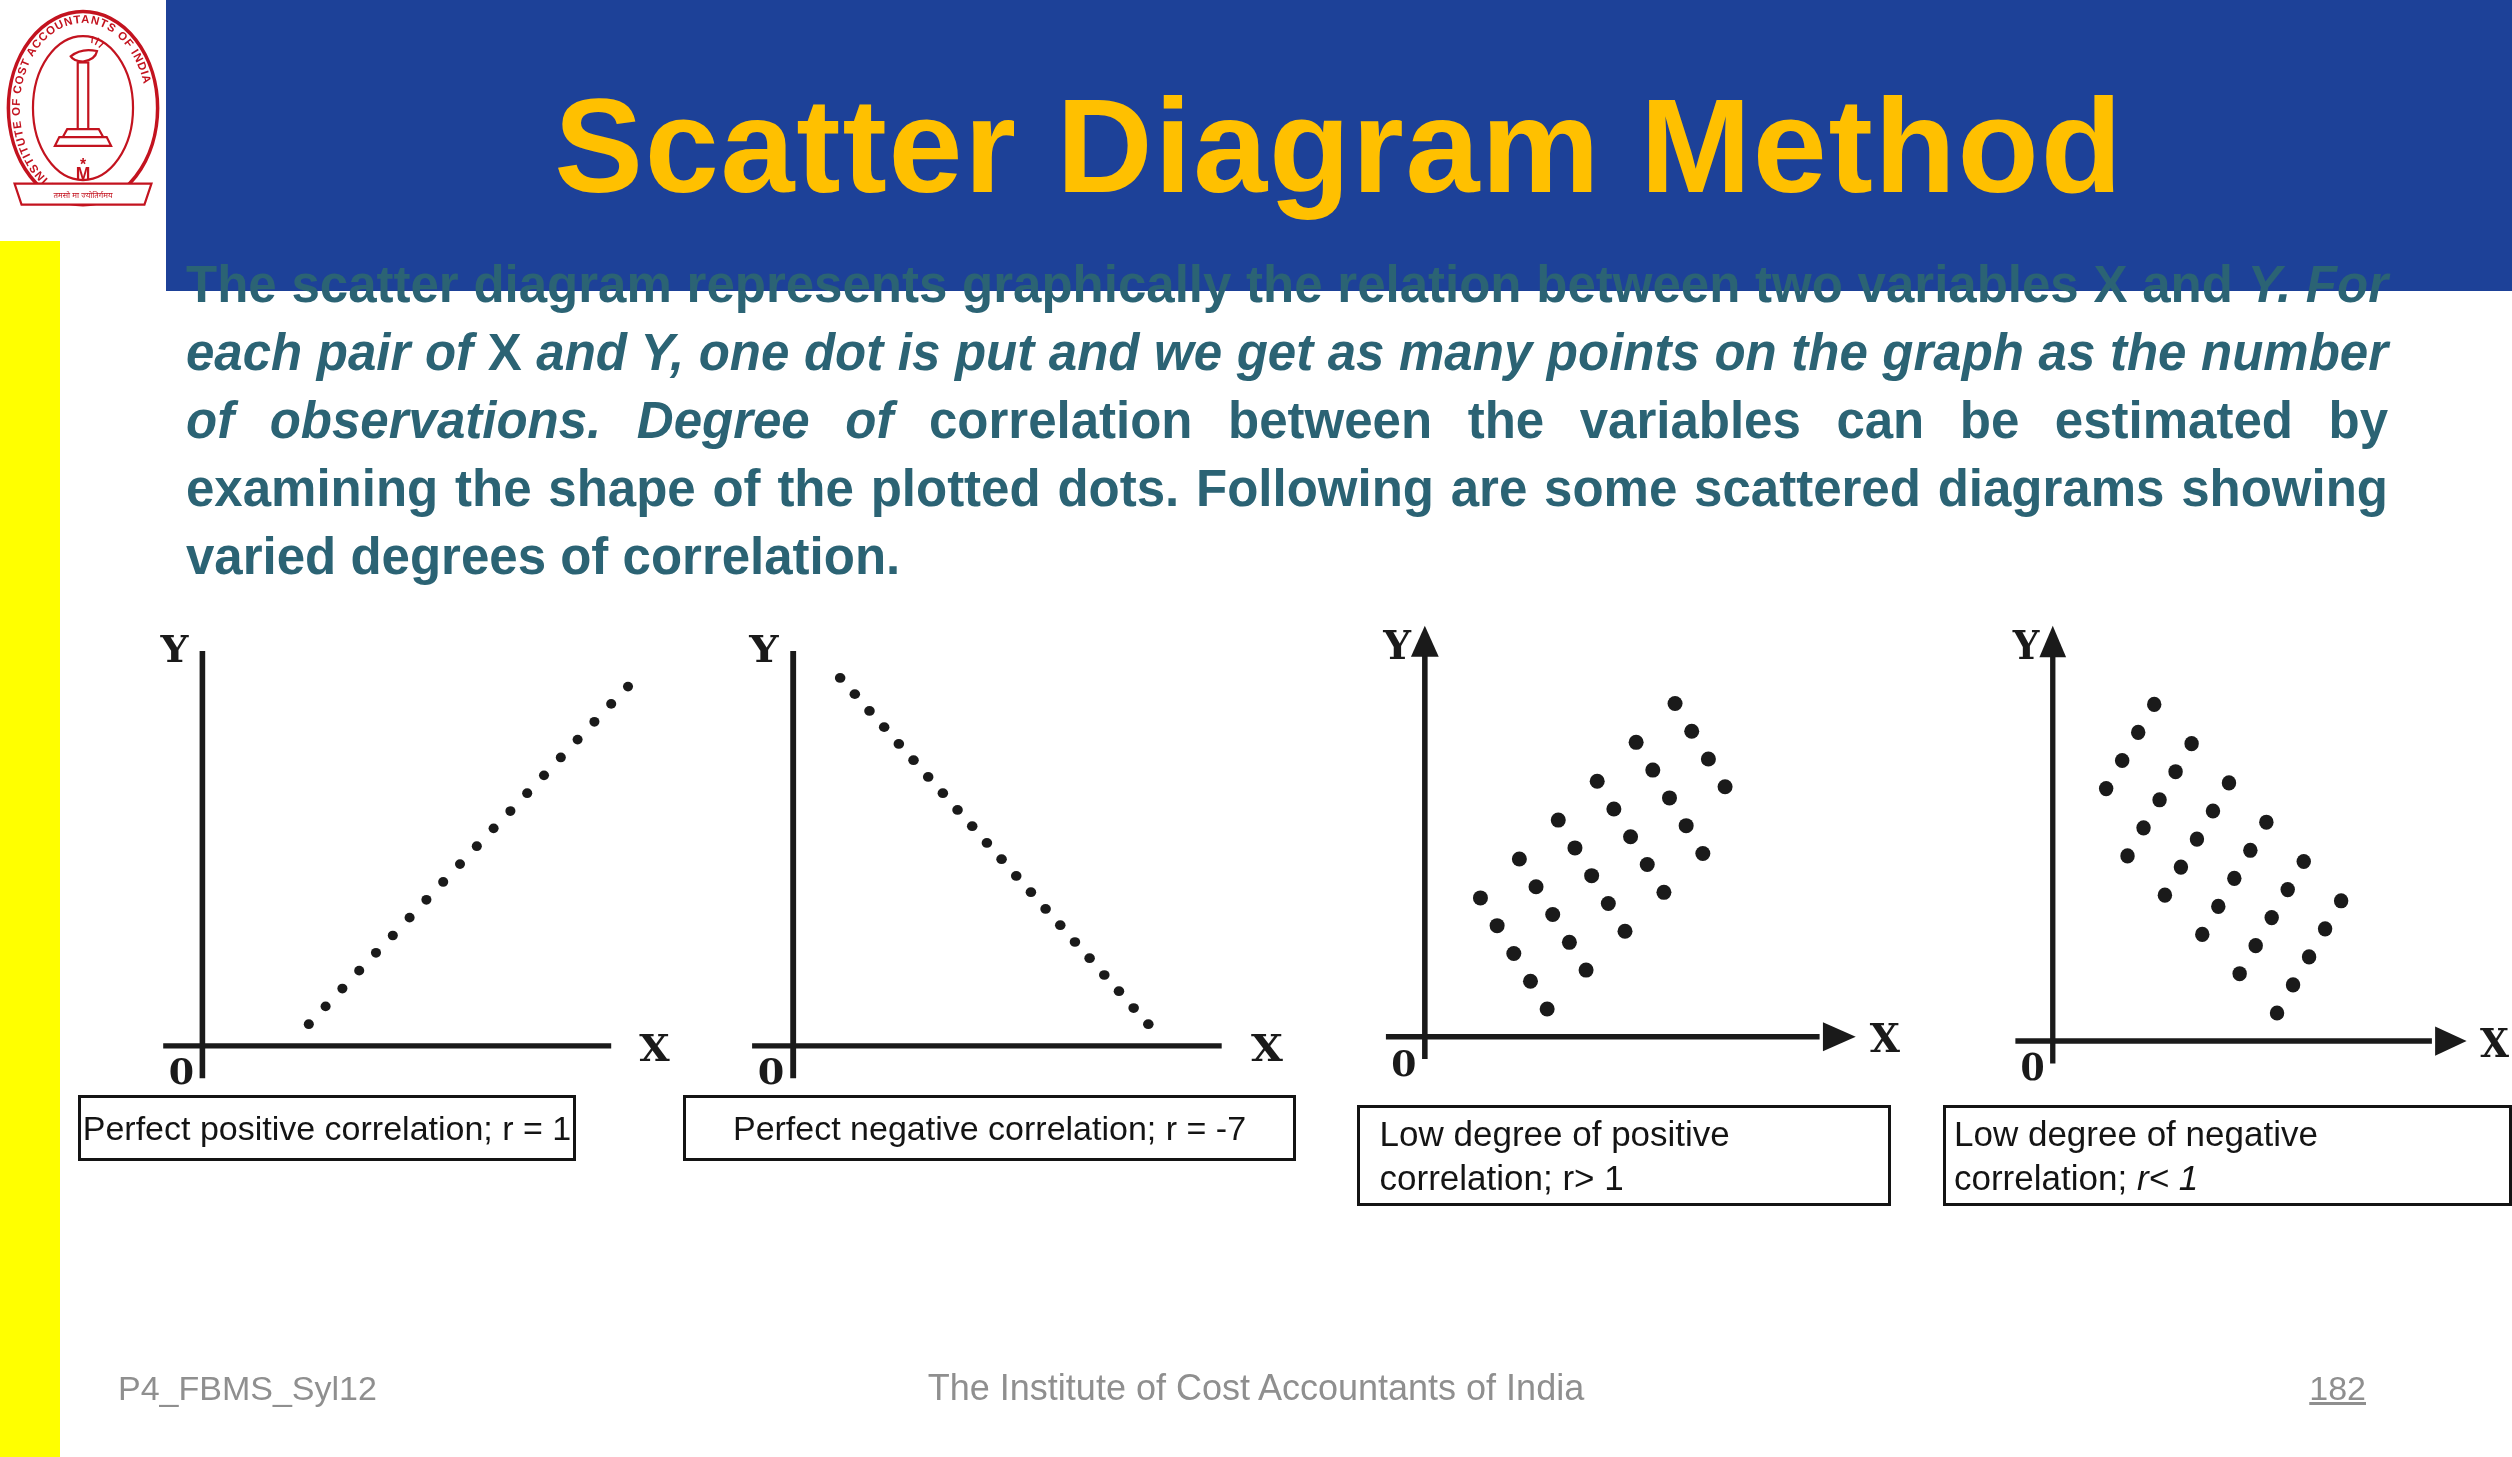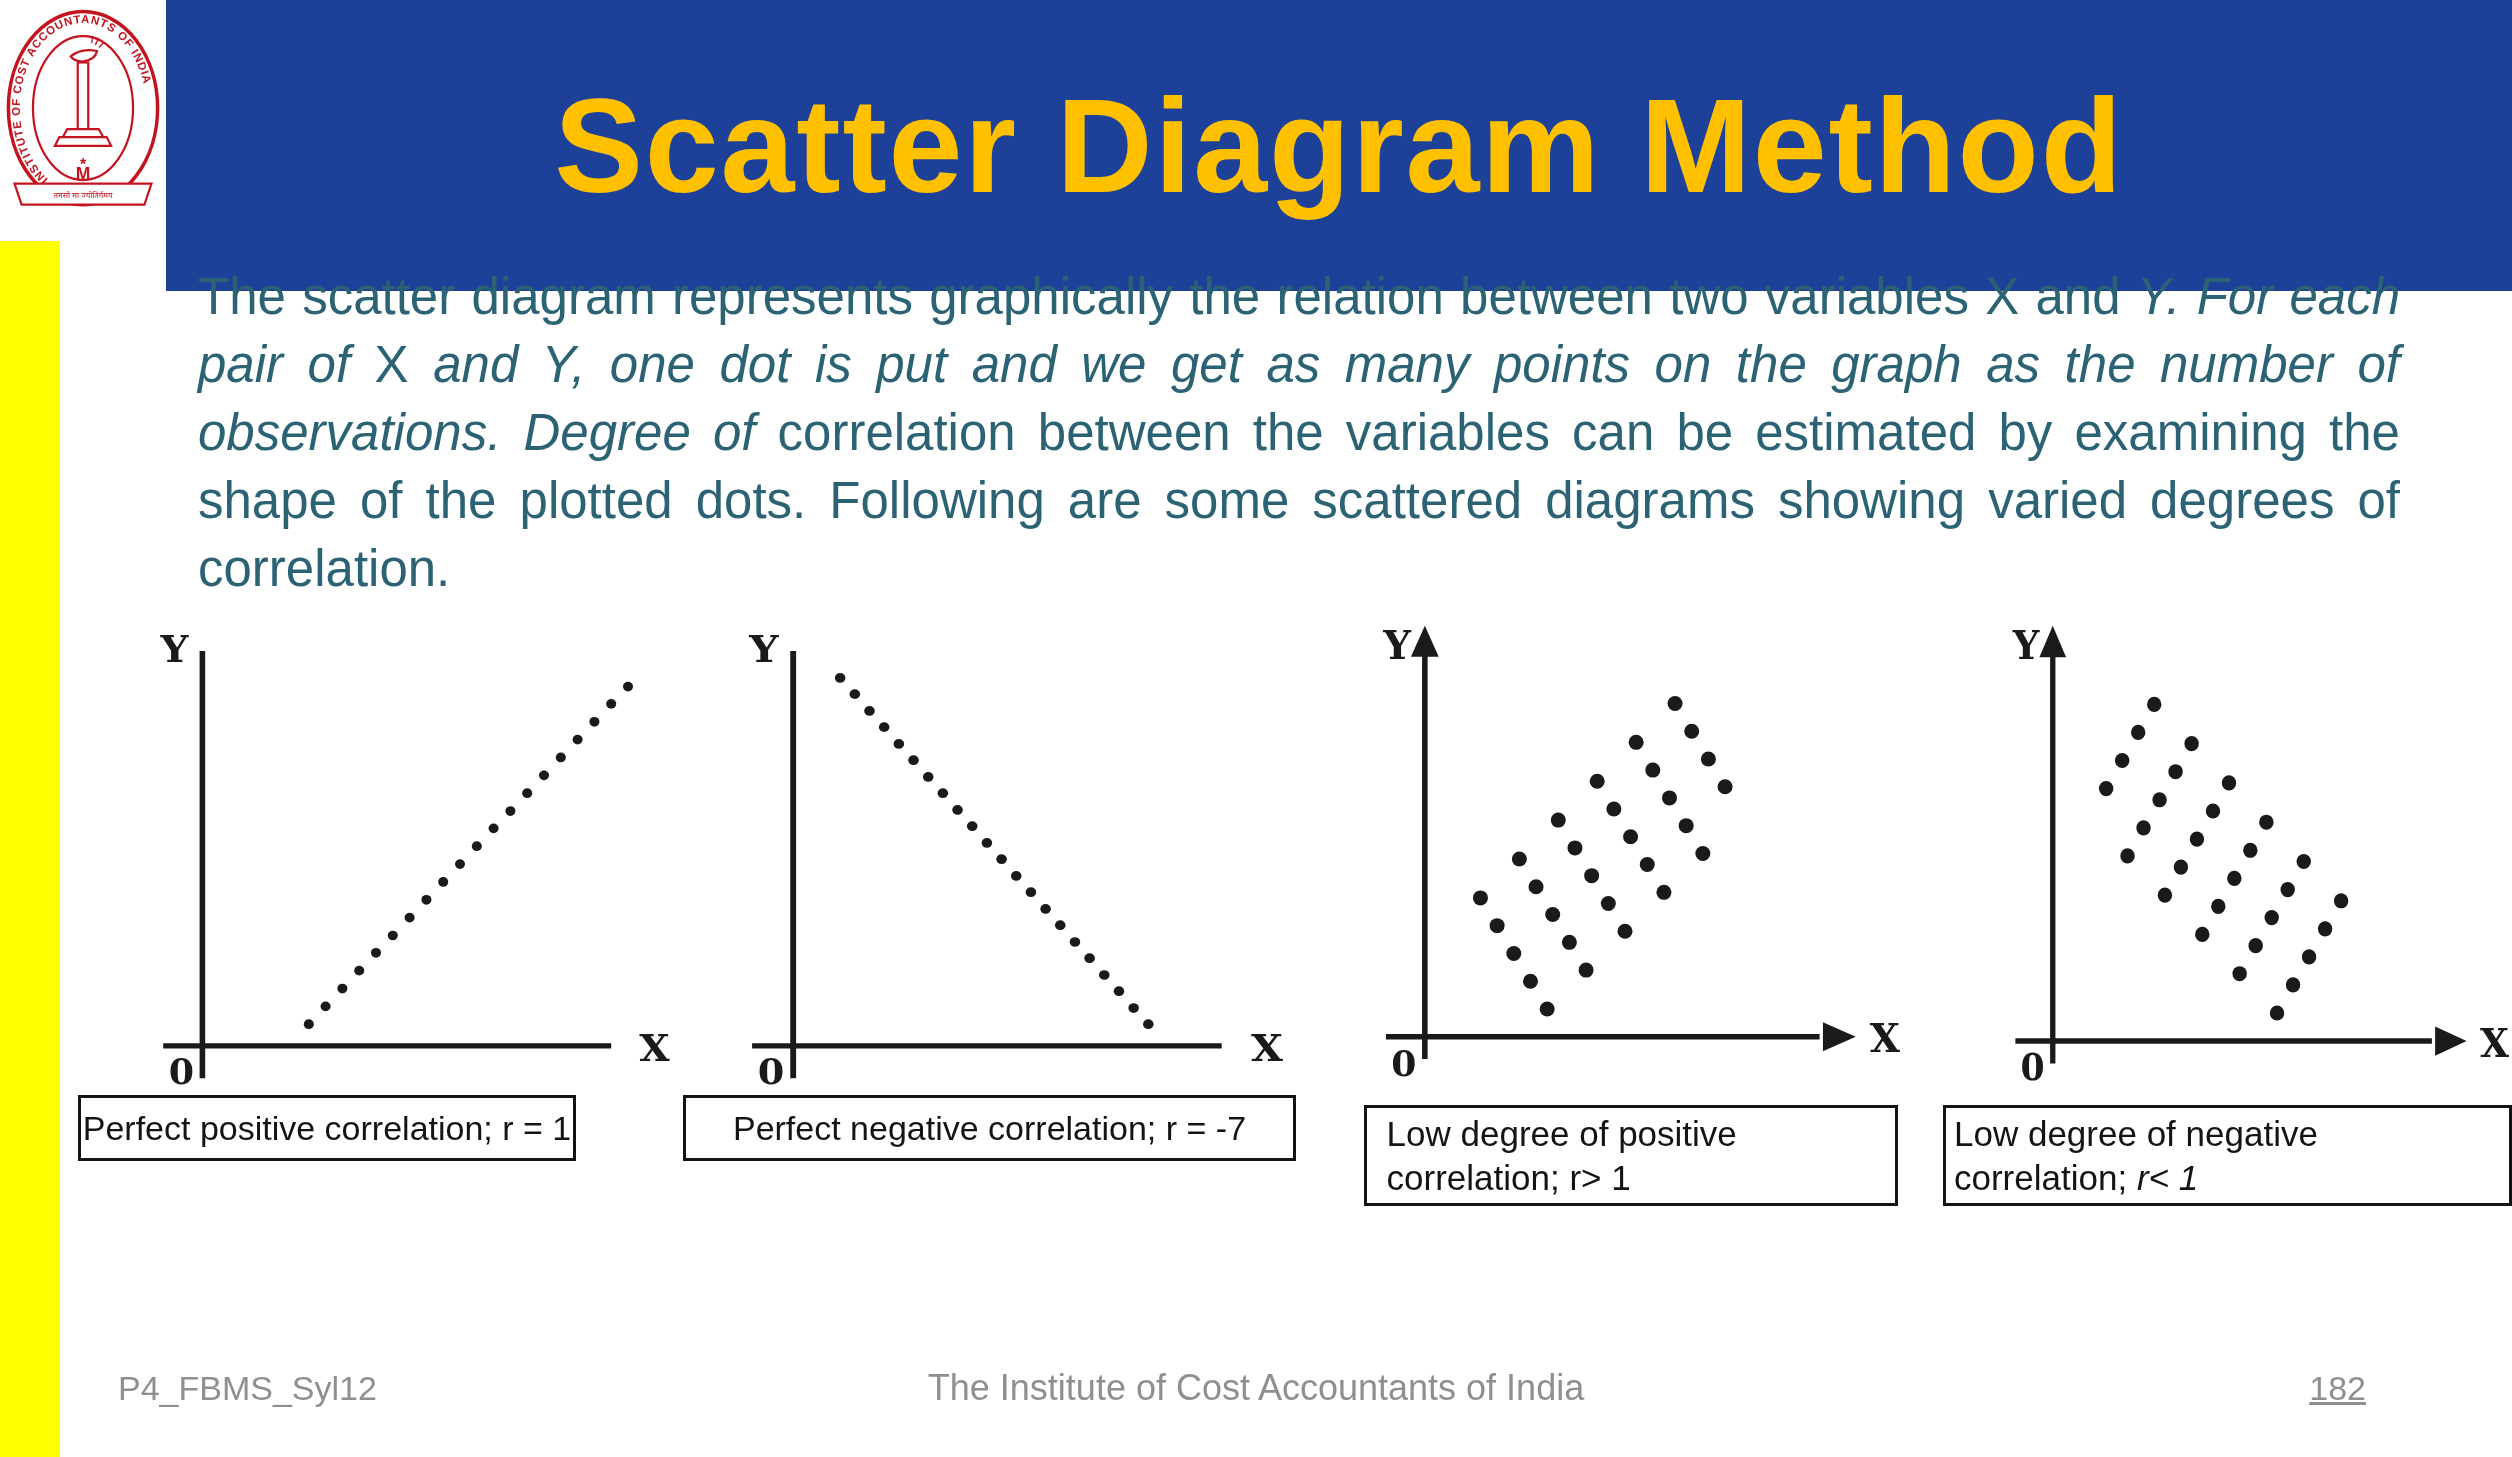--- a/index.html
+++ b/index.html
@@ -18,37 +18,37 @@
   .title{color:var(--title-col);font-size:133px;font-weight:bold;letter-spacing:1.8px;white-space:nowrap;}
 
   
   .logo{position:absolute;left:3.6px;top:1.8px;width:158px;height:228px;}
   .logo svg{width:100%;height:100%;}
 
   
   .stripe{position:absolute;left:0;top:241px;width:60px;height:1217px;background:var(--stripe-col);}
 
   
-  .bodytext{position:absolute;left:182px;top:247px;width:2202px;margin:16px;
-            color:var(--body-col);font-size:51px;line-height:68px;font-weight:normal;
+  .bodytext{position:absolute;left:182px;top:247px;width:2202px;margin:4px;
+            color:var(--body-col);font-size:51px;line-height:68px;font-weight:bold;
             text-align:justify;}
 
   
   .chart{position:absolute;}
   .p1{left:124px; top:613px; width:560px; height:487px;}
   .p2{left:711px; top:613px; width:587px; height:487px;}
   .p3{left:1347px;top:609px; width:556px; height:500px;}
   .p4{left:1978px;top:609px; width:534px; height:505px;}
   .axlbl{font-family:"DejaVu Serif",serif;font-weight:bold;}
 
   .cap{position:absolute;box-sizing:border-box;border:3.6px solid var(--caption-col);
        background:#ffffff;color:var(--caption-col);display:flex;align-items:center;}
   .c1{left:78px;  top:1095px;width:498px;height:66px; font-size:34px;justify-content:center;}
   .c2{left:683px; top:1095px;width:613px;height:66px; font-size:34px;justify-content:center;}
-  .c3{left:1357px;top:1105px;width:534px;height:101px;font-size:35px;line-height:44px;padding-left:19.6px;margin-left:7px;}
+  .c3{left:1357px;top:1105px;width:534px;height:101px;font-size:35px;line-height:44px;padding-left:19.6px;}
   .c4{left:1943px;top:1105px;width:569px;height:101px;font-size:35px;line-height:44px;padding-left:8px;}
 
   
   .footer-left  {position:absolute;left:118px;top:1369px;font-size:34px;color:var(--footer-col);}
   .footer-center{position:absolute;left:0;top:1367px;width:2512px;text-align:center;font-size:36px;color:var(--footer-col);}
   .footer-right {position:absolute;left:2240px;top:1369px;width:126px;text-align:right;font-size:34px;color:var(--footer-col);text-decoration:underline;}
 </style>
 </head>
 <body>
 

